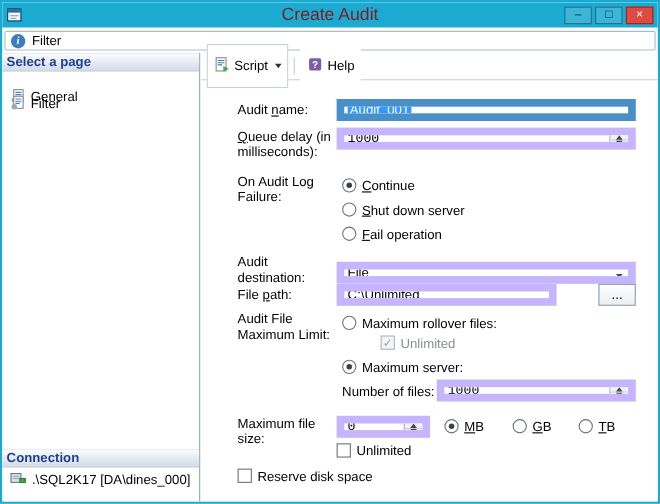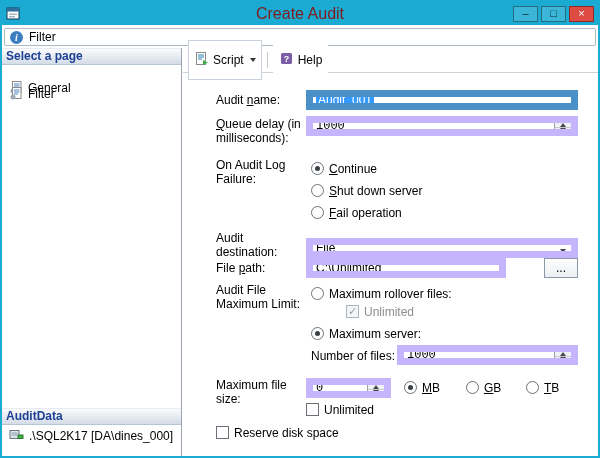--- a/index.html
+++ b/index.html
@@ -169,21 +169,21 @@
           <rect x="3.5" y="1.5" width="8.5" height="11" fill="#fff" stroke="#8a8a8a"></rect>
           <line x1="5" y1="4" x2="10.5" y2="4" stroke="#4f81bd"></line>
           <line x1="5" y1="6" x2="10.5" y2="6" stroke="#4f81bd"></line>
           <line x1="5" y1="8" x2="9" y2="8" stroke="#4f81bd"></line>
           <circle cx="4" cy="11" r="2.5" fill="#9aa7b5"></circle>
         </svg>
       </span>
       <span>Filter</span>
     </div>
 
-    <div class="panel-header connection-header">AuditData</div>
+    <div class="panel-header connection-header">Connection</div>
 
     <div class="tree-item connection-item">
       <span>
         <svg width="15" height="14" viewBox="0 0 15 14">
           <rect x="1" y="2.5" width="9" height="8" fill="#dde5ec" stroke="#6a7683"></rect>
           <line x1="2.5" y1="5" x2="8.5" y2="5" stroke="#8fa0af"></line>
           <line x1="2.5" y1="7" x2="8.5" y2="7" stroke="#8fa0af"></line>
           <rect x="9" y="7" width="5" height="3.5" fill="#3fae49" stroke="#2b7c33"></rect>
         </svg>
       </span>

